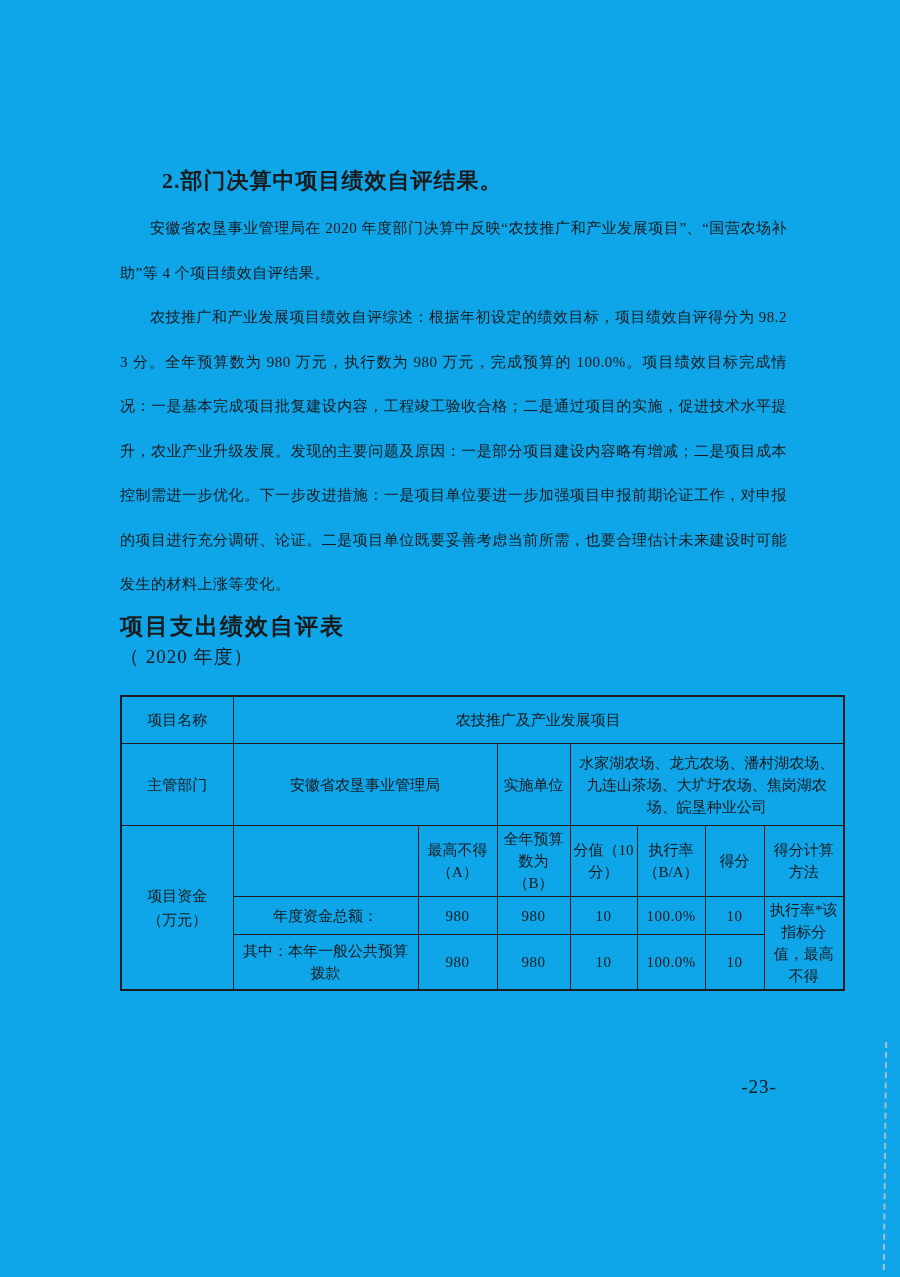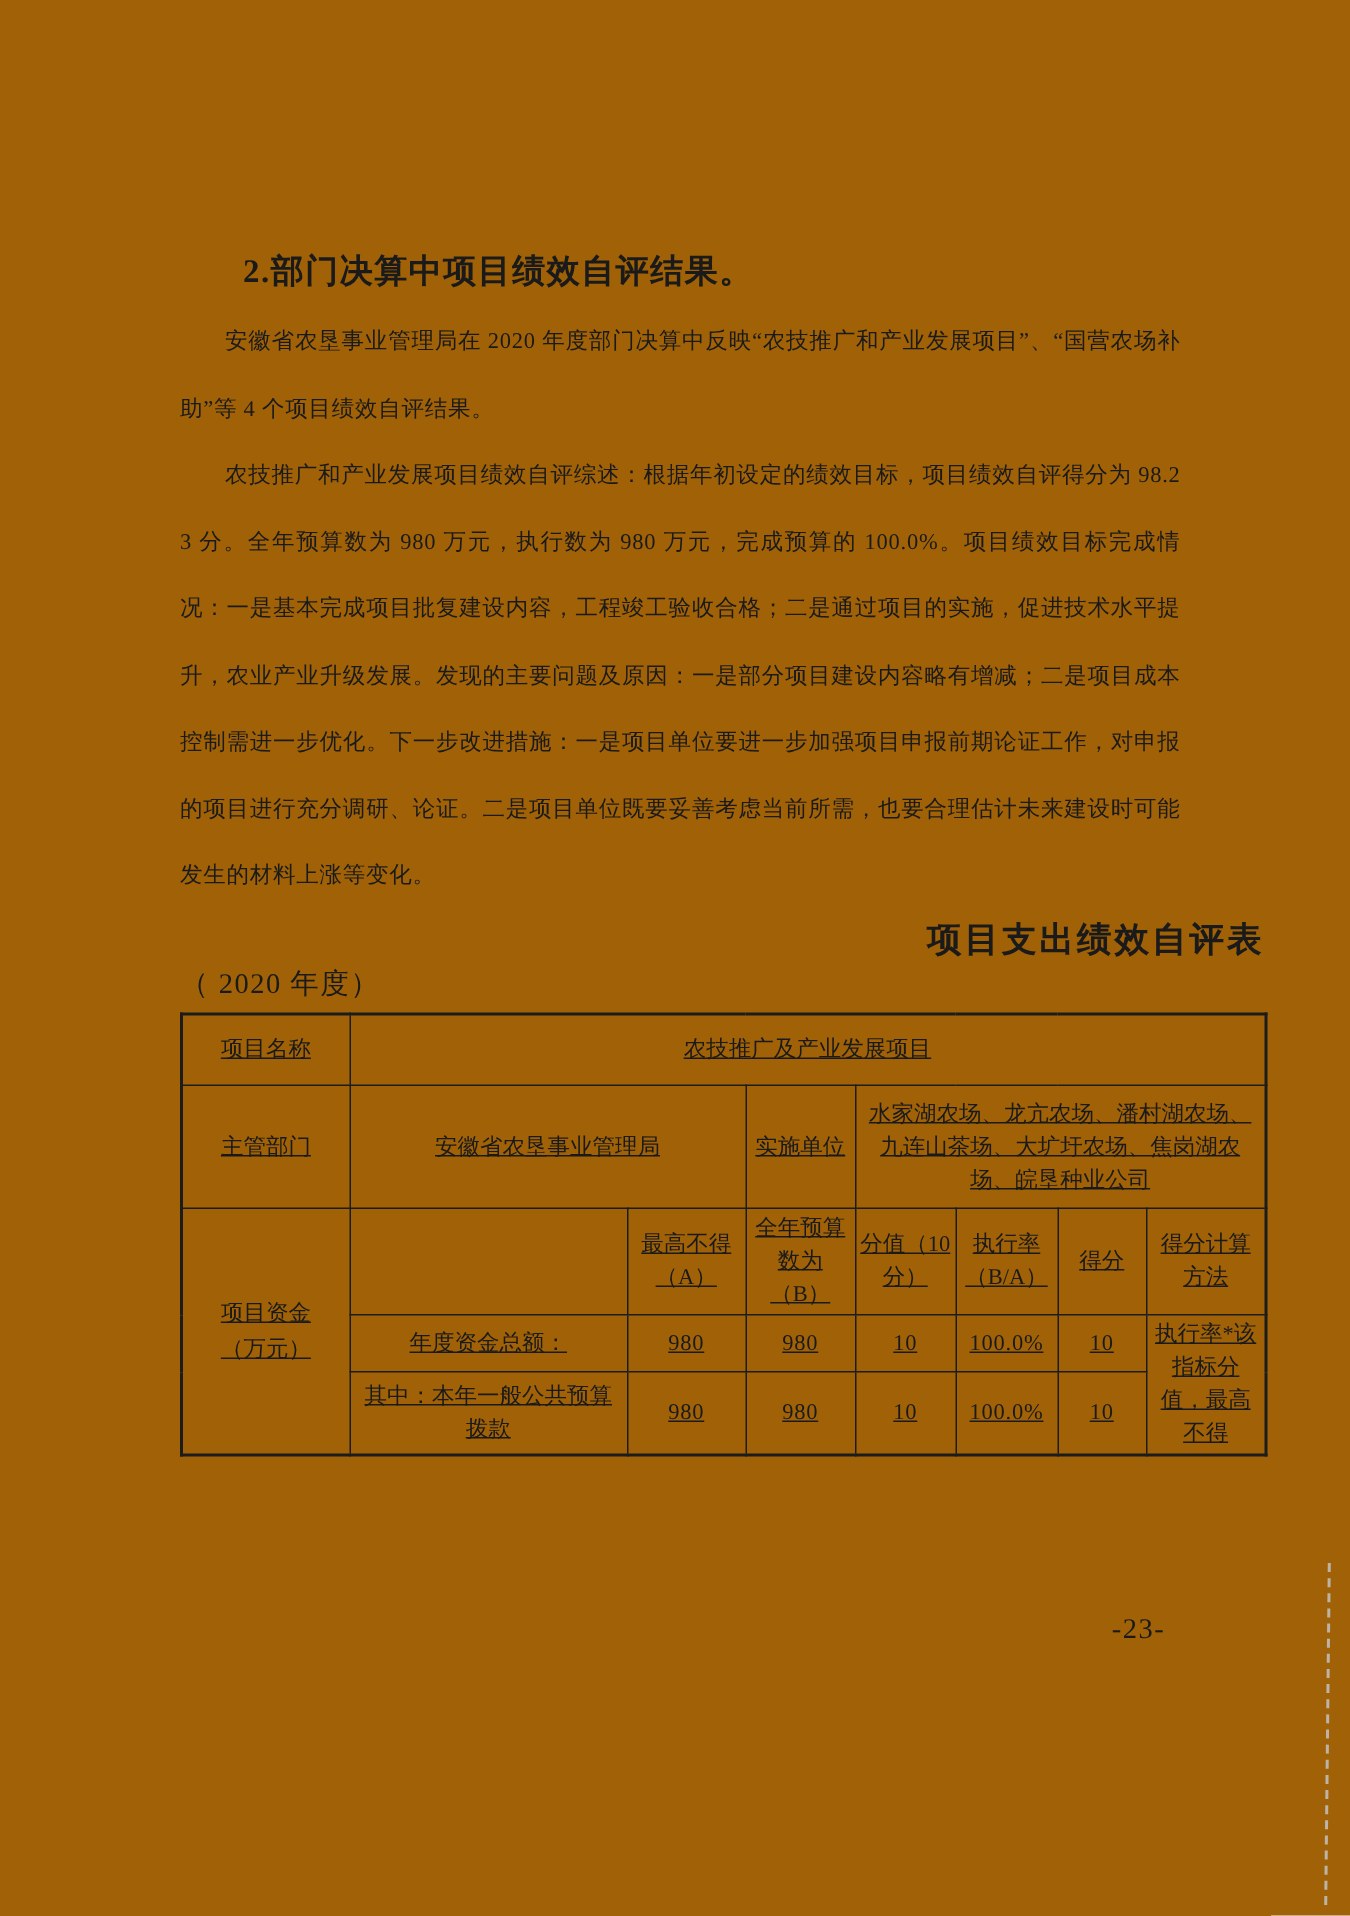--- a/index.html
+++ b/index.html
@@ -2,21 +2,21 @@
 <html><head>
 <meta charset="utf-8">
 <style>
   * { box-sizing: border-box; }
   html, body { margin: 0; padding: 0; background: #e8e8e8; }
   .page {
     position: relative;
     width: 900px;
     height: 1277px;
     margin: 0 auto;
-    background: #a16207;
+    background: #0ea5e9;
     font-family: "Liberation Serif", "DejaVu Serif", serif;
     color: #1a1a1a;
     overflow: hidden;
   }
   .content {
     position: absolute;
     left: 120px;
     top: 158px;
     width: 723px;
   }
@@ -32,40 +32,39 @@
     margin: 0 56px 0 0;
     font-size: 15px;
     line-height: 44.5px;
     text-align: justify;
     text-indent: 2em;
     letter-spacing: 0.5px;
     word-break: break-all;
   }
   .tbl-title {
     margin-top: 5px;
-    text-align: right;
+    text-align: left;
     font-size: 23px;
     font-weight: bold;
     letter-spacing: 2px;
     line-height: 30px;
   }
   .tbl-subtitle {
     margin-top: 5px;
     text-align: left;
     font-size: 19px;
     letter-spacing: 1px;
     line-height: 20px;
   }
   table.self-eval {
-    margin-top: 8px;
+    margin-top: 28px;
     width: 723px;
     table-layout: fixed;
     border-collapse: collapse;
     border: 2.5px solid #1c1c1c;
-    text-decoration: underline;
   }
   table.self-eval td {
     border: 1.5px solid #1c1c1c;
     text-align: center;
     vertical-align: middle;
     font-size: 15px;
     line-height: 22px;
     padding: 2px 3px;
     word-break: break-all;
     overflow: hidden;

